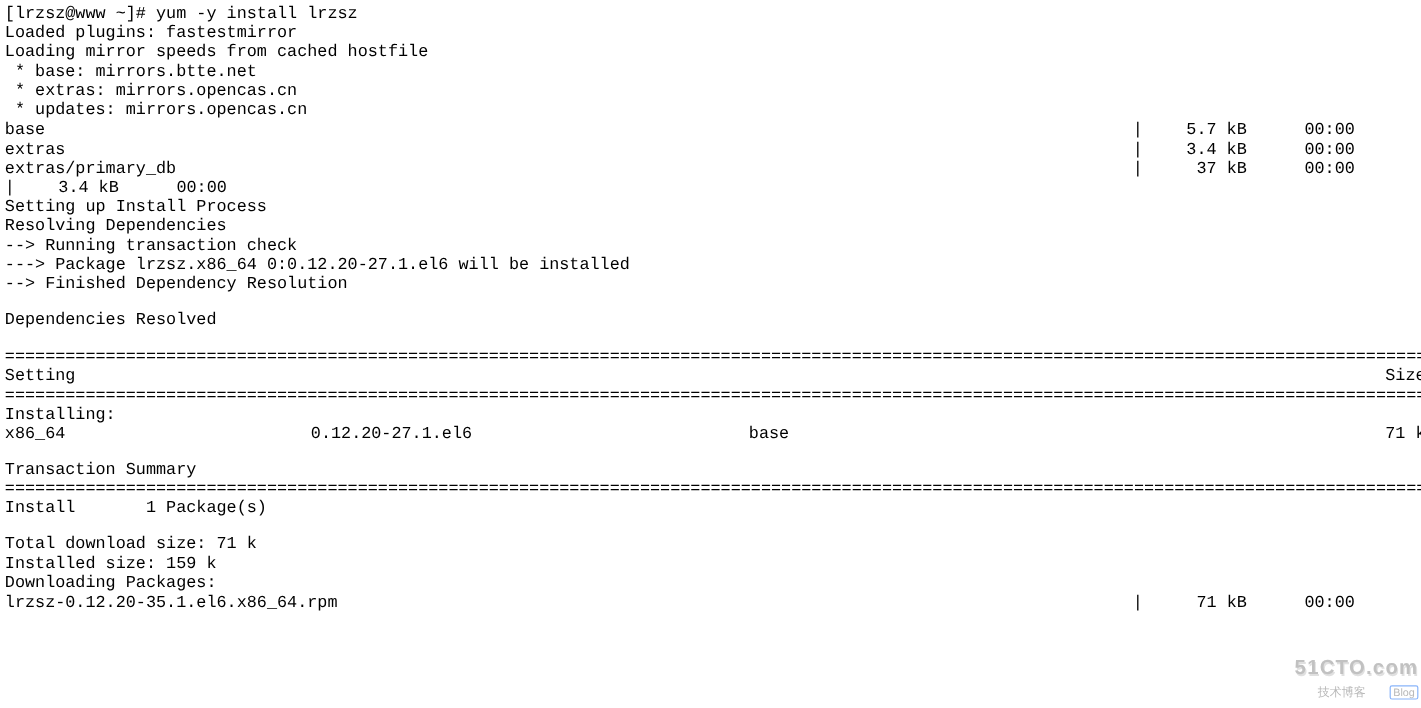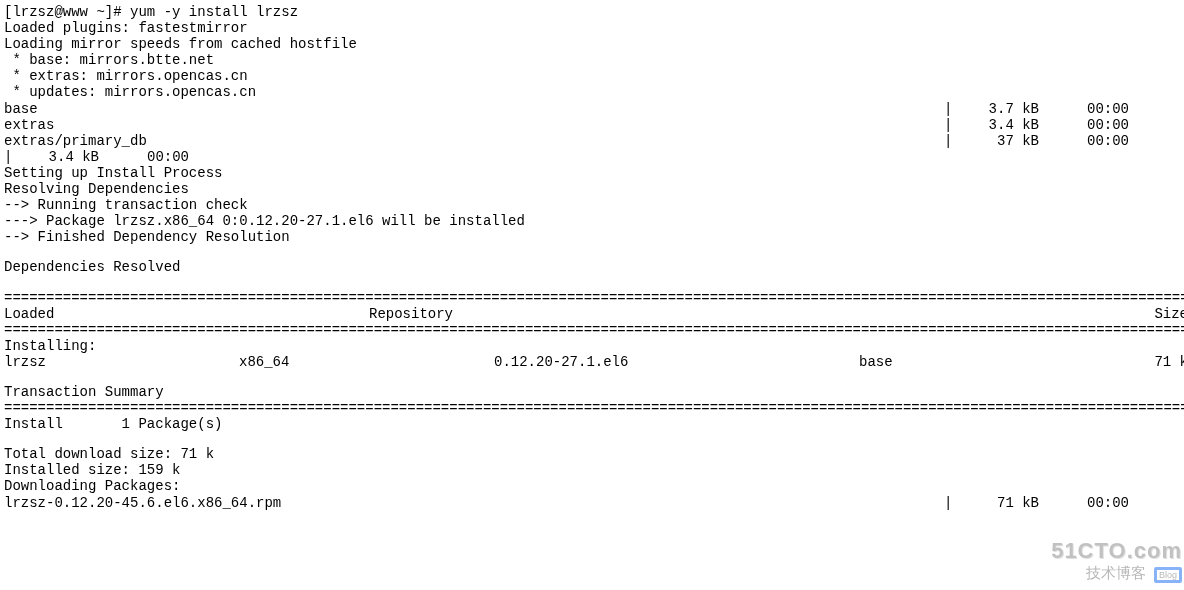--- a/index.html
+++ b/index.html
@@ -36,39 +36,39 @@
     .dl-time { width: 90px; text-align: right; }
     .watermark {
       position: absolute;
       right: 10px;
       bottom: 15px;
       font-family: Arial, sans-serif;
       text-align: right;
       opacity: 0.6;
       pointer-events: none;
     }
-    .wm-main { font-size: 22px; font-weight: bold; color: #999; letter-spacing: 1px; text-shadow: 1px 1px 0 #ccc; }
-    .wm-sub { font-size: 15px; color: #888; }
-    .wm-blog { font-size: 9px; color: #888; display: inline-block; border: 3px solid #3b82f6; padding: 0 2px; border-radius: 2px; margin-left: 4px; }
+    .wm-main { font-size: 17px; font-weight: bold; color: #999; letter-spacing: 1px; text-shadow: 1px 1px 0 #ccc; }
+    .wm-sub { font-size: 10px; color: #888; }
+    .wm-blog { font-size: 9px; color: #888; display: inline-block; border: 1px solid #3b82f6; padding: 0 2px; border-radius: 2px; margin-left: 16px; }
   </style>
 </head>
 <body>
 
 <div class="line"><span>[lrzsz@www ~]# </span><span class="underline-red">yum -y install lrzsz</span></div>
 
 <div class="line">Loaded plugins: fastestmirror</div>
 <div class="line">Loading mirror speeds from cached hostfile</div>
 <div class="line"> * base: mirrors.btte.net</div>
 <div class="line"> * extras: mirrors.opencas.cn</div>
 <div class="line"> * updates: mirrors.opencas.cn</div>
 
 <div class="dl-row">
   <div class="dl-name">base</div>
   <div class="dl-bar">|</div>
-  <div class="dl-size">3.7 kB</div>
+  <div class="dl-size">5.7 kB</div>
   <div class="dl-time">00:00</div>
 </div>
 <div class="dl-row">
   <div class="dl-name">extras</div>
   <div class="dl-bar">|</div>
   <div class="dl-size">3.4 kB</div>
   <div class="dl-time">00:00</div>
 </div>
 <div class="dl-row">
   <div class="dl-name">extras/primary_db</div>
@@ -87,47 +87,45 @@
 <div class="line">--&gt; Running transaction check</div>
 <div class="line">---&gt; Package lrzsz.x86_64 0:0.12.20-27.1.el6 will be installed</div>
 <div class="line">--&gt; Finished Dependency Resolution</div>
 
 <div class="spacer"></div>
 <div class="line">Dependencies Resolved</div>
 <div class="spacer"></div>
 
 <div class="line sep">====================================================================================================================================================</div>
 <div class="col-row">
-  <div class="col-ver">Loaded</div>
-  <div class="col-repo">Repository</div>
+  <div class="col-ver">Setting</div>
   <div class="col-size">Size</div>
 </div>
 <div class="line sep">====================================================================================================================================================</div>
 
 <div class="line">Installing:</div>
 <div class="col-row">
-  <div class="col-pkg underline-red"> lrzsz</div>
   <div class="col-arch">x86_64</div>
   <div class="col-ver">0.12.20-27.1.el6</div>
   <div class="col-repo">base</div>
   <div class="col-size">71 k</div>
 </div>
 
 <div class="spacer"></div>
 <div class="line">Transaction Summary</div>
 <div class="line sep">====================================================================================================================================================</div>
 <div class="line">Install       1 Package(s)</div>
 
 <div class="spacer"></div>
 <div class="line">Total download size: 71 k</div>
 <div class="line">Installed size: 159 k</div>
 <div class="line">Downloading Packages:</div>
 
 <div class="dl-row">
-  <div class="dl-name">lrzsz-0.12.20-45.6.el6.x86_64.rpm</div>
+  <div class="dl-name">lrzsz-0.12.20-35.1.el6.x86_64.rpm</div>
   <div class="dl-bar">|</div>
   <div class="dl-size">71 kB</div>
   <div class="dl-time">00:00</div>
 </div>
 
 <div class="watermark">
   <div class="wm-main">51CTO.com</div>
   <div>
     <span class="wm-sub">技术博客</span>
     <span class="wm-blog">Blog</span>

